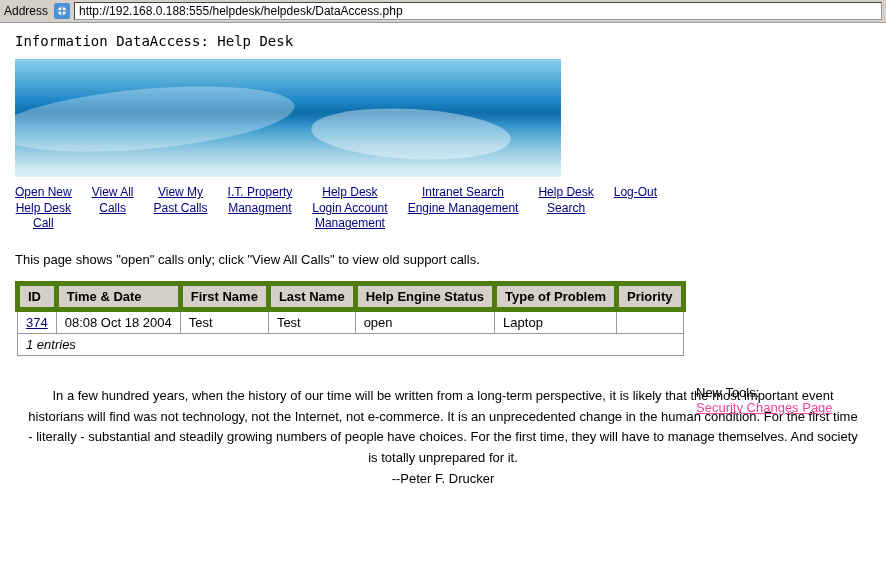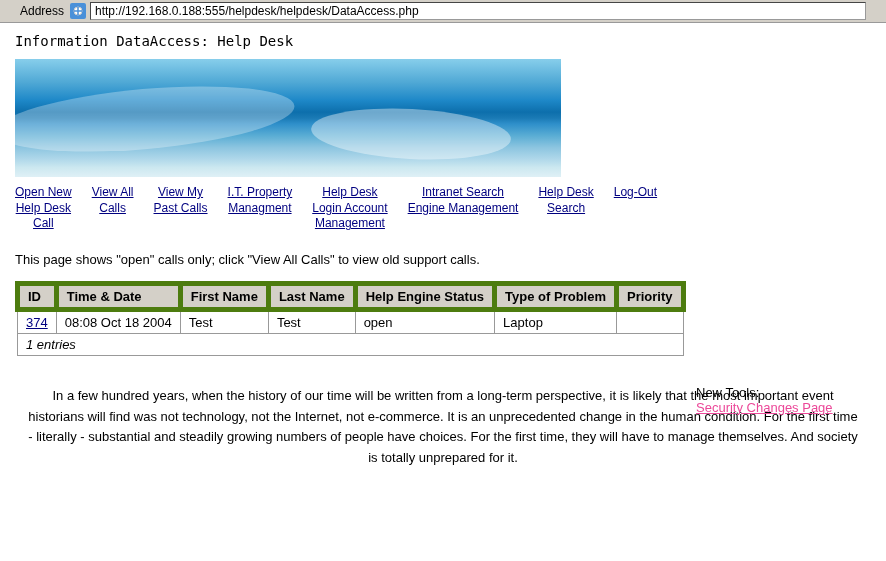--- a/index.html
+++ b/index.html
@@ -4,21 +4,21 @@
   <style>
     * { margin: 0; padding: 0; box-sizing: border-box; }
     body { font-family: Arial, sans-serif; font-size: 13px; background: #fff; color: #000; }
 
     
     #address-bar {
       display: flex;
       align-items: center;
       background: #d4d0c8;
       border-bottom: 1px solid #999;
-      padding: 2px 20px;
+      padding: 2px 4px;
       font-size: 12px;
     }
     #address-label {
       margin-right: 6px;
       font-size: 12px;
     }
     #address-icon {
       width: 16px;
       height: 16px;
       background: #4a90d9;
@@ -244,15 +244,16 @@
         <tr id="entries-row">
           <td colspan="7">1 entries</td>
         </tr>
       </tbody>
     </table>
 
   </div>
 
   <div id="footer-quote">
     <p>In a few hundred years, when the history of our time will be written from a long-term perspective, it is likely that the most important event historians will find was not technology, not the Internet, not e-commerce. It is an unprecedented change in the human condition. For the first time - literally - substantial and steadily growing numbers of people have choices. For the first time, they will have to manage themselves. And society is totally unprepared for it.</p>
+    <p>--Peter F. Drucker</p>
   </div>
 
 </div>
 
 </body></html>

